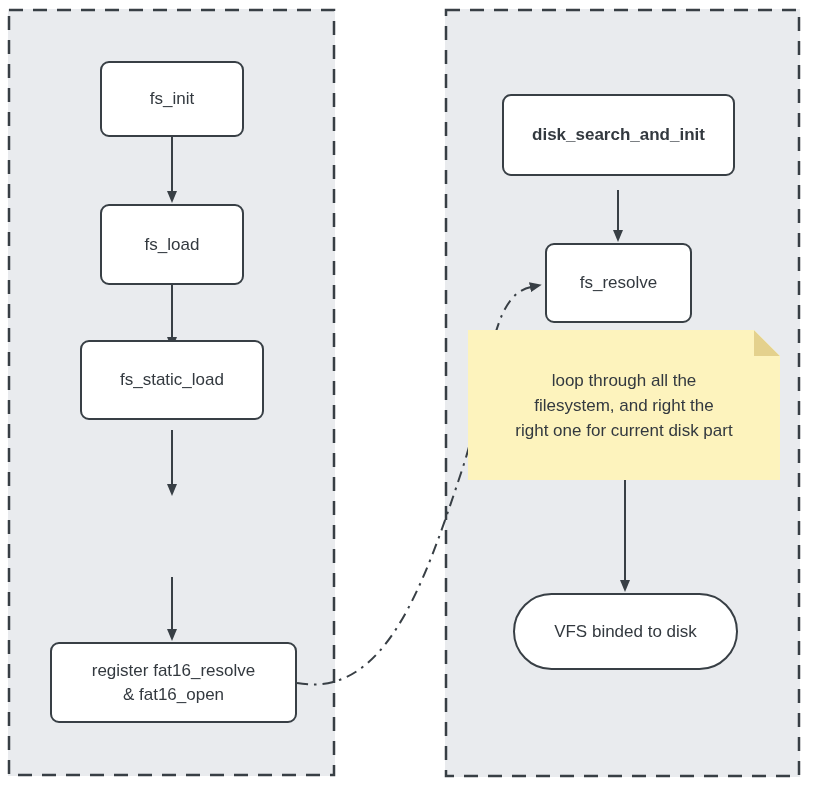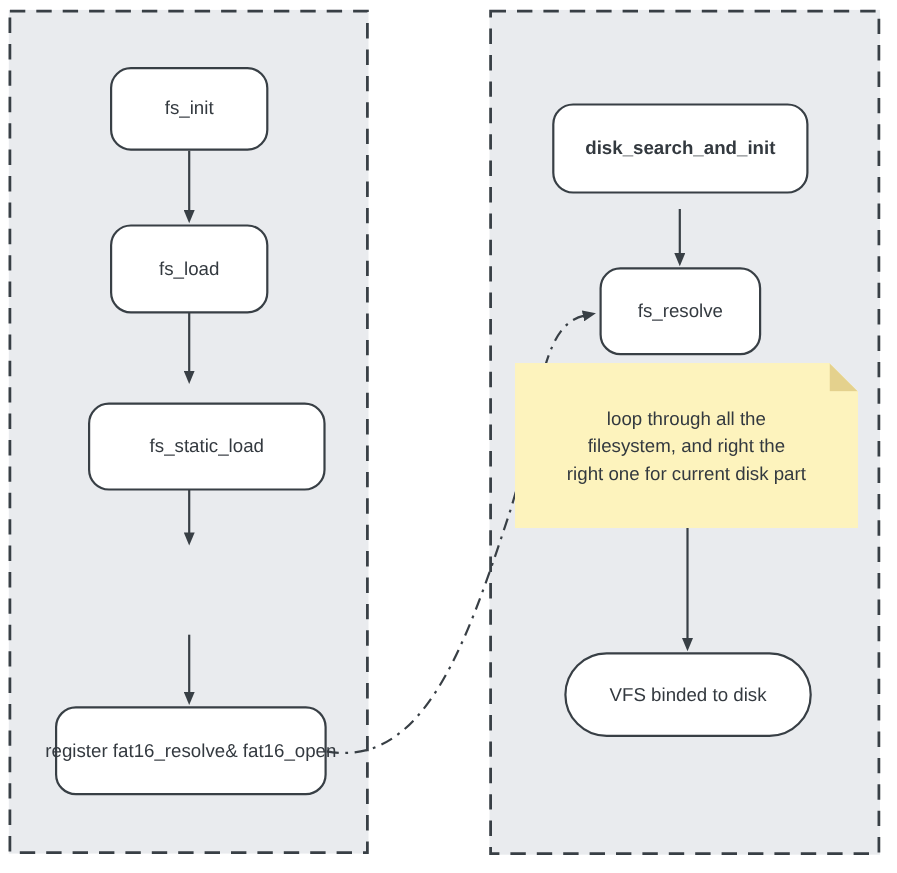--- a/index.html
+++ b/index.html
@@ -15,21 +15,21 @@
     position:relative;width:815px;height:794px;background:#ffffff;
     font-family:"Liberation Sans",sans-serif;color:var(--text);
     overflow:hidden;
   }
   .group{position:absolute;background:var(--group-bg);}
   .group.left{left:8px;top:9px;width:327px;height:767px;}
   .group.right{left:445px;top:9px;width:355px;height:768px;}
   svg.overlay{position:absolute;left:0;top:0;width:815px;height:794px;pointer-events:none;}
   .node{
     position:absolute;display:flex;align-items:center;justify-content:center;
-    background:var(--node-fill);border:2px solid var(--stroke);border-radius:19px;
+    background:var(--node-fill);border:2px solid var(--stroke);border-radius:9px;
     font-size:17px;line-height:24px;text-align:center;box-sizing:border-box;
     padding:2px 6px;
   }
   .node.capsule{border-radius:39px;}
   .note{
     position:absolute;left:468px;top:330px;width:312px;height:150px;
     background:var(--note-fill);
     clip-path:polygon(0 0, calc(100% - 26px) 0, 100% 26px, 100% 100%, 0 100%);
     display:flex;align-items:center;justify-content:center;
     font-size:17px;line-height:25px;text-align:center;
@@ -70,26 +70,26 @@
   </svg>
 
   <div class="node" style="left:100px;top:61px;width:144px;height:76px;">
     <span>fs_init</span>
   </div>
 
   <div class="node" style="left:100px;top:204px;width:144px;height:81px;">
     <span>fs_load</span>
   </div>
 
-  <div class="node" style="left:80px;top:366px;width:216px;height:80px;">
+  <div class="node" style="left:80px;top:340px;width:184px;height:80px;">
     <span>fs_static_load</span>
   </div>
 
 
-  <div class="node" style="left:50px;top:642px;width:247px;height:81px;flex-direction:row;">
+  <div class="node" style="left:50px;top:642px;width:247px;height:81px;flex-direction:column;">
     <span class="nowrap">register fat16_resolve</span>
     <span class="nowrap">&amp; fat16_open</span>
   </div>
 
   <div class="node" style="left:502px;top:94px;width:233px;height:82px;font-weight:bold;">
     <span>disk_search_and_init</span>
   </div>
 
   <div class="node" style="left:545px;top:243px;width:147px;height:80px;">
     <span>fs_resolve</span>

